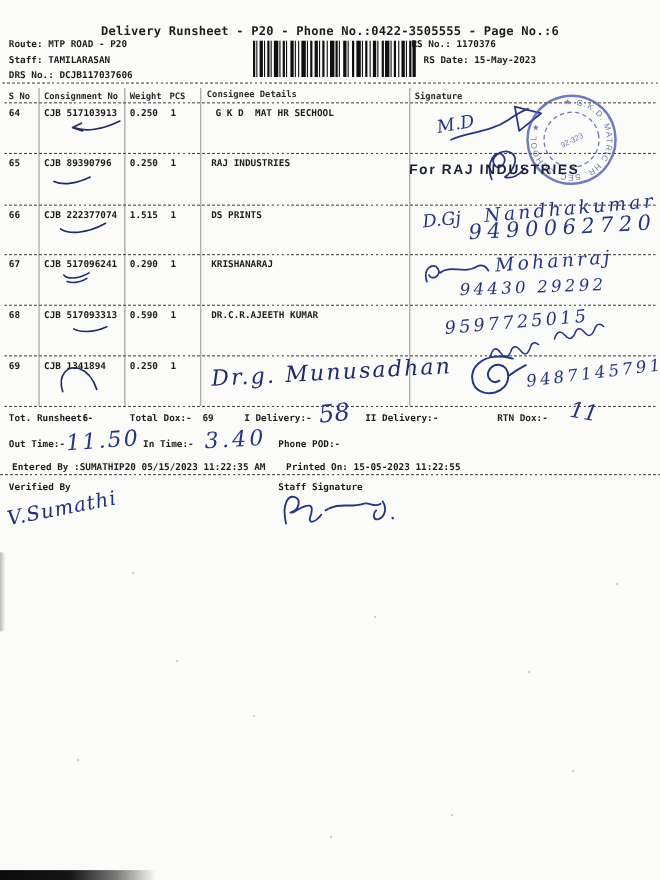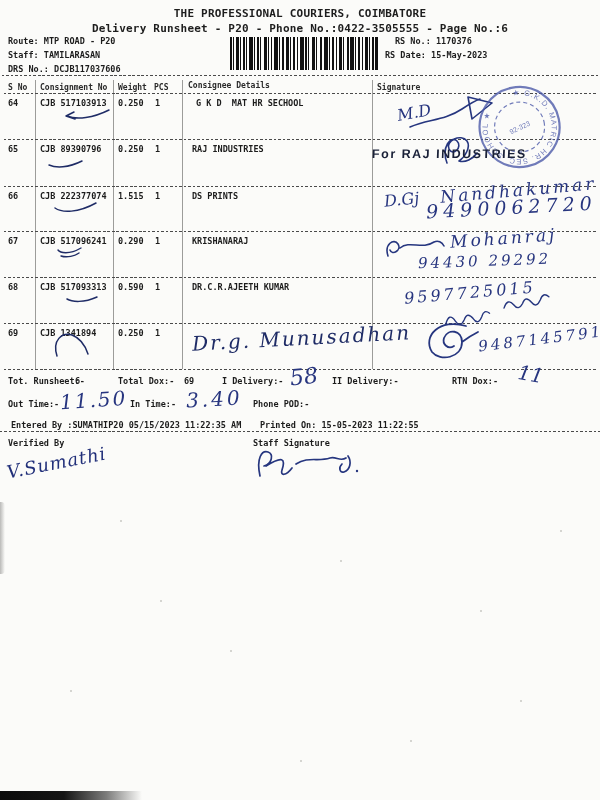--- a/index.html
+++ b/index.html
@@ -24,21 +24,20 @@
   .smudge-bl{position:absolute; left:0; top:791px; width:142px; height:9px;
     background:linear-gradient(90deg,#0b0b0b 0%, #151515 45%, rgba(20,20,20,.55) 75%, rgba(20,20,20,0) 100%);}
   .smudge-edge{position:absolute; left:-3px; top:502px; width:8px; height:72px; border-radius:4px;
     background:linear-gradient(90deg, rgba(60,60,60,.55), rgba(60,60,60,0)); }
 </style>
 </head>
 <body>
 
 <div class="page">
 
-  <div class="doc-title" style="top:7px">THE PROFESSIONAL COURIERS, COIMBATORE</div>
   <div class="doc-sub" style="top:22px">Delivery Runsheet - P20 - Phone No.:0422-3505555 - Page No.:6</div>
 
   <div class="print" style="left:8px; top:36px"><span>Route:</span> <span>MTP ROAD - P20</span></div>
   <div class="print" style="left:8px; top:50px"><span>Staff:</span> <span>TAMILARASAN</span></div>
   <div class="print" style="left:8px; top:64px"><span>DRS No.:</span> <span>DCJB117037606</span></div>
 
   <svg class="overlay" style="left:230px; top:37px" width="148" height="33" viewBox="0 0 148 33">
     <g fill="#101010">
       <rect x="0" width="2" height="33"></rect>
         <rect x="3" width="1" height="33"></rect>
@@ -77,21 +76,21 @@
         <rect x="125" width="1" height="33"></rect>
         <rect x="128" width="2" height="33"></rect>
       <rect x="132" width="1" height="33"></rect>
         <rect x="135" width="3" height="33"></rect>
         <rect x="139" width="1" height="33"></rect>
         <rect x="142" width="2" height="33"></rect>
       <rect x="145" width="3" height="33"></rect>
     </g>
   </svg>
 
-  <div class="print" style="left:395px; top:36px"><span>RS No.:</span> <span>1170376</span></div>
+  <div class="print" style="left:374px; top:36px"><span>RS No.:</span> <span>1170376</span></div>
   <div class="print" style="left:385px; top:50px"><span>RS Date:</span> <span>15-May-2023</span></div>
 
   <div class="dash" style="left:2px; top:75px; width:596px"></div>
 
   <span class="print th" style="left:8px;  top:82px">S No</span>
   <span class="print th" style="left:40px; top:82px">Consignment No</span>
   <span class="print th" style="left:118px;top:82px">Weight</span>
   <span class="print th" style="left:154px;top:82px">PCS</span>
   <span class="print th" style="left:188px;top:80px">Consignee Details</span>
   <span class="print th" style="left:377px;top:82px">Signature</span>

